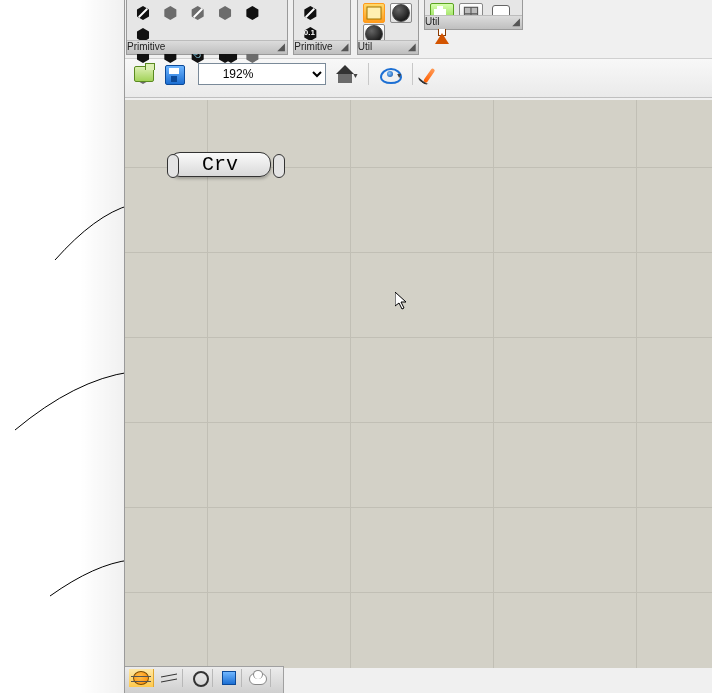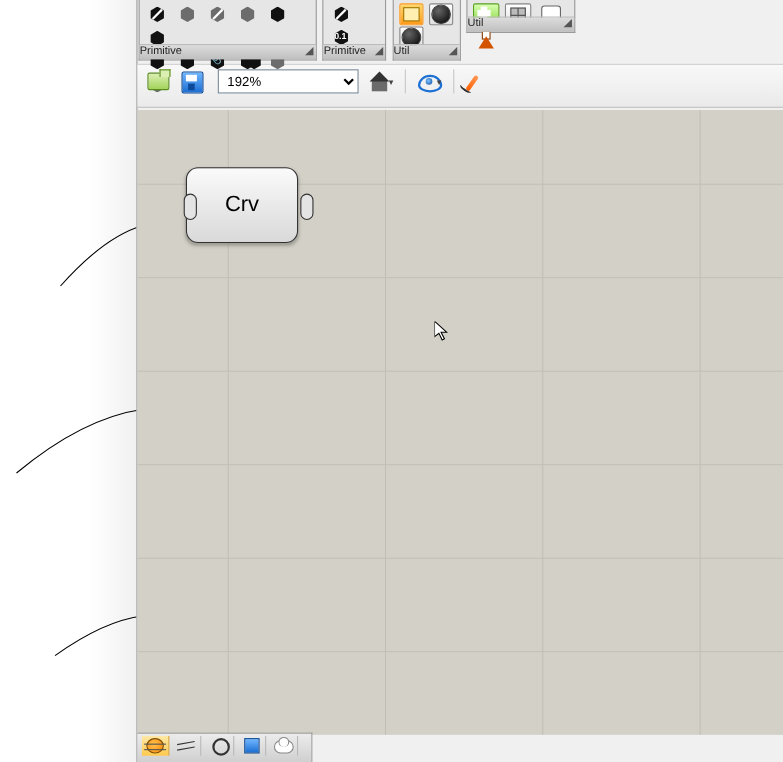--- a/index.html
+++ b/index.html
@@ -49,41 +49,41 @@
   #group-util .rbtn{width:22px;height:20px;}
 
   
   #toolbar{height:32px;border-top:1px solid #d0d0d0;border-bottom:1px solid #bfbfbf;background:linear-gradient(#f8f8f8,#eaeaea);padding:3px 6px;white-space:nowrap}
   .tbtn{display:inline-block;width:24px;height:22px;vertical-align:middle;border:1px solid transparent;border-radius:3px;margin-right:2px;position:relative}
   .open-icon{position:absolute;left:2px;top:3px;width:18px;height:14px;background:linear-gradient(#dcefb3,#a3d35a);border:1px solid #5a8a20;border-radius:2px}
   .open-icon::after{content:"";position:absolute;top:-4px;right:-2px;width:8px;height:6px;border:1px solid #5a8a20;border-bottom:none;background:#dcefb3}
   .save-icon{position:absolute;left:2px;top:2px;width:18px;height:18px;background:linear-gradient(#6fb6ff,#1c6fd3);border:1px solid #0c4a99;border-radius:2px}
   .save-icon::before{content:"";position:absolute;left:3px;top:2px;width:10px;height:6px;background:#fff}
   .save-icon::after{content:"";position:absolute;left:5px;bottom:2px;width:6px;height:6px;background:#0c4a99}
-  #zoom-select{display:inline-block;vertical-align:middle;width:128px;height:22px;border:1px solid #7a8a99;background:#fff;font-size:12px;padding-left:4px;margin:0 4px}
+  #zoom-select{display:inline-block;vertical-align:middle;width:128px;height:22px;border:1px solid #7a8a99;background:#fff;font-size:12px;padding-left:20px;margin:0 4px}
   .tsep{display:inline-block;vertical-align:middle;width:1px;height:22px;background:#c8c8c8;margin:0 4px}
   .home-icon{position:absolute;left:4px;top:4px;width:14px;height:14px;}
   .home-icon::before{content:"";position:absolute;left:0;top:6px;width:14px;height:10px;background:#6b6b6b}
   .home-icon::after{content:"";position:absolute;left:-2px;top:-2px;width:0;height:0;border-left:9px solid transparent;border-right:9px solid transparent;border-bottom:9px solid #333}
   .tbtn .dd{position:absolute;right:-1px;top:9px;font-size:7px;color:#444}
   .eye-icon{position:absolute;left:2px;top:5px;width:18px;height:12px;border:2px solid #1c6fd3;border-radius:50%/60% 60% 40% 40%;}
   .eye-icon::after{content:"";position:absolute;left:5px;top:1px;width:6px;height:6px;border-radius:50%;background:radial-gradient(circle at 40% 40%,#7fc3ff,#0b4aa3)}
   .pencil-icon{position:absolute;left:2px;top:2px;width:4px;height:16px;background:linear-gradient(#ff9a56,#ff5e00);transform:rotate(35deg);transform-origin:bottom left;border-radius:2px}
   .pencil-icon::after{content:"";position:absolute;left:-6px;bottom:-2px;width:12px;height:4px;border-bottom:2px solid #333;border-radius:0 0 50% 50%}
 
   
   #canvas{position:absolute;left:0;right:0;top:100px;bottom:25px;background:#d3d1c7;}
   #grid{position:absolute;inset:0;
         background-image:linear-gradient(to right,#c1bfb5 1px,transparent 1px),linear-gradient(to bottom,#c1bfb5 1px,transparent 1px);
         background-size:143px 85px;
         background-position:-61px -18px;}
   
 
   
-  .comp{position:absolute;background:linear-gradient(#fafafa,#d9d9d9);border:1px solid #333;border-radius:11px;box-shadow:0 2px 3px rgba(0,0,0,.25);padding:22px 22px;font-family:Liberation Sans, sans-serif;font-size:20px;text-align:center}
+  .comp{position:absolute;background:linear-gradient(#fafafa,#d9d9d9);border:1px solid #333;border-radius:11px;box-shadow:0 2px 3px rgba(0,0,0,.25);padding:0 22px;font-family:Liberation Mono, monospace;font-size:20px;text-align:center}
   .comp .grip{position:absolute;top:50%;width:10px;height:22px;transform:translateY(-50%);}
   .comp .grip::before{content:"";position:absolute;width:10px;height:22px;border:1px solid #333;border-radius:8px;background:#e4e4e4}
   .comp .grip.l{left:-8px}
   .comp .grip.r{right:-8px}
   #comp-crv{left:44px;top:52px;min-width:56px}
 
   
   #cursor{position:absolute;width:13px;height:18px;pointer-events:none}
   #cursor svg{width:13px;height:18px}
 

